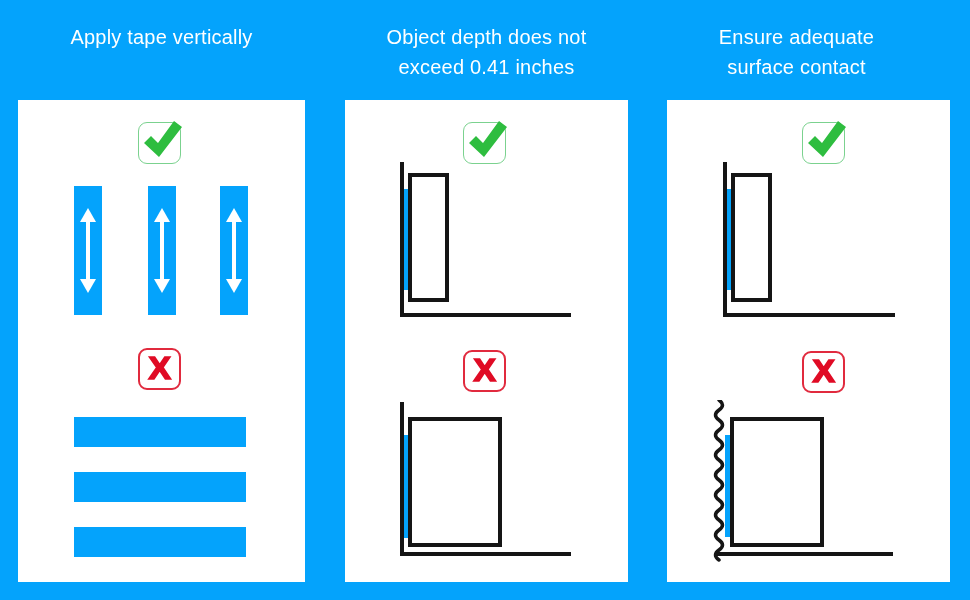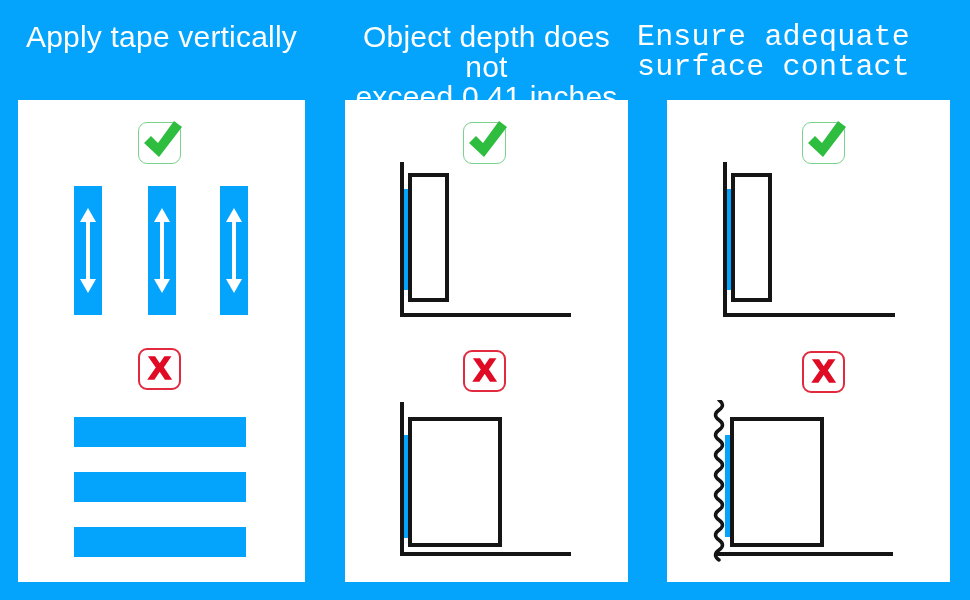--- a/index.html
+++ b/index.html
@@ -6,21 +6,21 @@
   body{font-family:"Liberation Sans", sans-serif;}
   #stage{
     position:relative;
     width:970px;height:600px;
     background:var(--background,#04A3FC);
     overflow:hidden;
   }
   .col-title{
     position:absolute;top:22px;
     color:var(--title-text,#fff);
-    font-size:30px;line-height:30px;font-weight:500;
+    font-size:20px;line-height:30px;font-weight:500;
     text-align:center;white-space:pre-line;
     letter-spacing:0.2px;
   }
   .panel{
     position:absolute;top:100px;height:482px;
     background:var(--panel,#fff);
   }
   
   .badge{
     position:absolute;width:43px;height:42px;
@@ -53,21 +53,21 @@
   .wavy{position:absolute;}
 </style>
 </head>
 <body>
 
 <div id="stage">
 
   <div class="col-title" style="left:18px;width:287px;">Apply tape vertically</div>
   <div class="col-title" style="left:345px;width:283px;">Object depth does not
 exceed 0.41 inches</div>
-  <div class="col-title" style="left:632px;width:283px;font-family:Liberation Mono, monospace;">Ensure adequate
+  <div class="col-title" style="left:655px;width:283px;">Ensure adequate
 surface contact</div>
 
   <div class="panel" style="left:18px;width:287px;">
 
     <div class="badge check" style="left:120px;top:22px;">
       <svg width="44" height="42" viewBox="0 0 44 42">
         <polygon points="4,24 11,17 18,24 34,2 42,8 19,38" fill="#2EBD3F"></polygon>
       </svg>
     </div>
 

